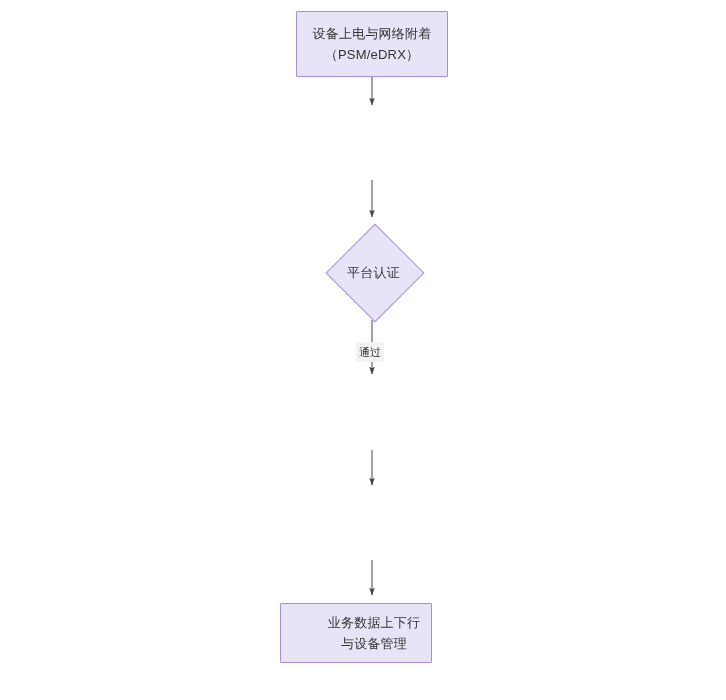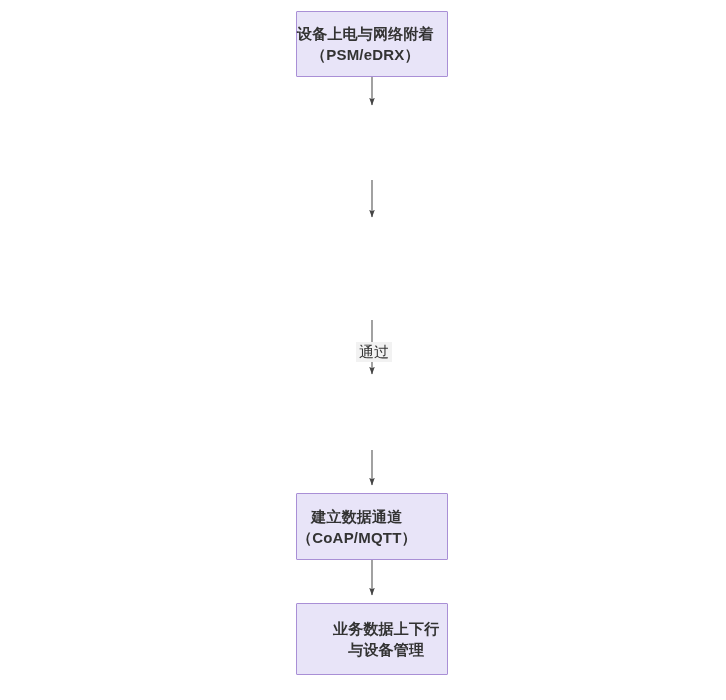--- a/index.html
+++ b/index.html
@@ -32,27 +32,26 @@
     height: 700px;
     z-index: 1;
   }
   
   .node {
     position: absolute;
     z-index: 2;
     box-sizing: border-box;
     display: flex;
     align-items: center;
-    justify-content: flex-start;
+    justify-content: center;
     text-align: center;
     color: #333333;
-    font-size: 15px;
+    font-size: 13px;
     line-height: 21px;
     letter-spacing: 0.2px;
-    font-weight: bold;
   }
   .node-box {
     background: #e8e4f8;
     border: 1px solid #a98fd6;
     border-radius: 1px;
   }
   .node-label {
     display: block;
     white-space: pre-line;
   }
@@ -77,21 +76,21 @@
   .node-diamond .node-label {
     position: relative;
     z-index: 1;
   }
   
   .edge-label {
     position: absolute;
     z-index: 3;
     background: #f2f2f2;
     color: #333333;
-    font-size: 15px;
+    font-size: 11px;
     line-height: 18px;
     padding: 1px 3px;
     white-space: nowrap;
   }
 </style>
 </head>
 <body>
 
 <div id="flow-canvas">
 
@@ -110,27 +109,27 @@
       <line x1="372" y1="560" x2="372" y2="595" marker-end="url(#arrowhead)"></line>
     </g>
   </svg>
 
   <div class="node node-box" style="left:296px; top:11px; width:152px; height:66px;">
     <span class="node-label">设备上电与网络附着
 （PSM/eDRX）</span>
   </div>
 
 
+  <div class="node node-diamond" style="left:325px; top:224px; width:97px; height:96px;">
+    <span class="diamond-shape"></span>
+    <span class="node-label">平台认证</span>
+  </div>
 
 
-  <div class="node node-box" style="left:296px; top:493px; width:152px; height:67px;">
-    <span class="node-label">建立数据通道
-（CoAP/MQTT）</span>
-  </div>
 
-  <div class="node node-box" style="left:296px; top:603px; width:152px; height:72px;padding-left:36px;">
+  <div class="node node-box" style="left:280px; top:603px; width:152px; height:60px;padding-left:36px;">
     <span class="node-label">业务数据上下行
 与设备管理</span>
   </div>
 
   <span class="edge-label" style="left:356px; top:342px;">通过</span>
 
 </div>
 
 </body></html>

